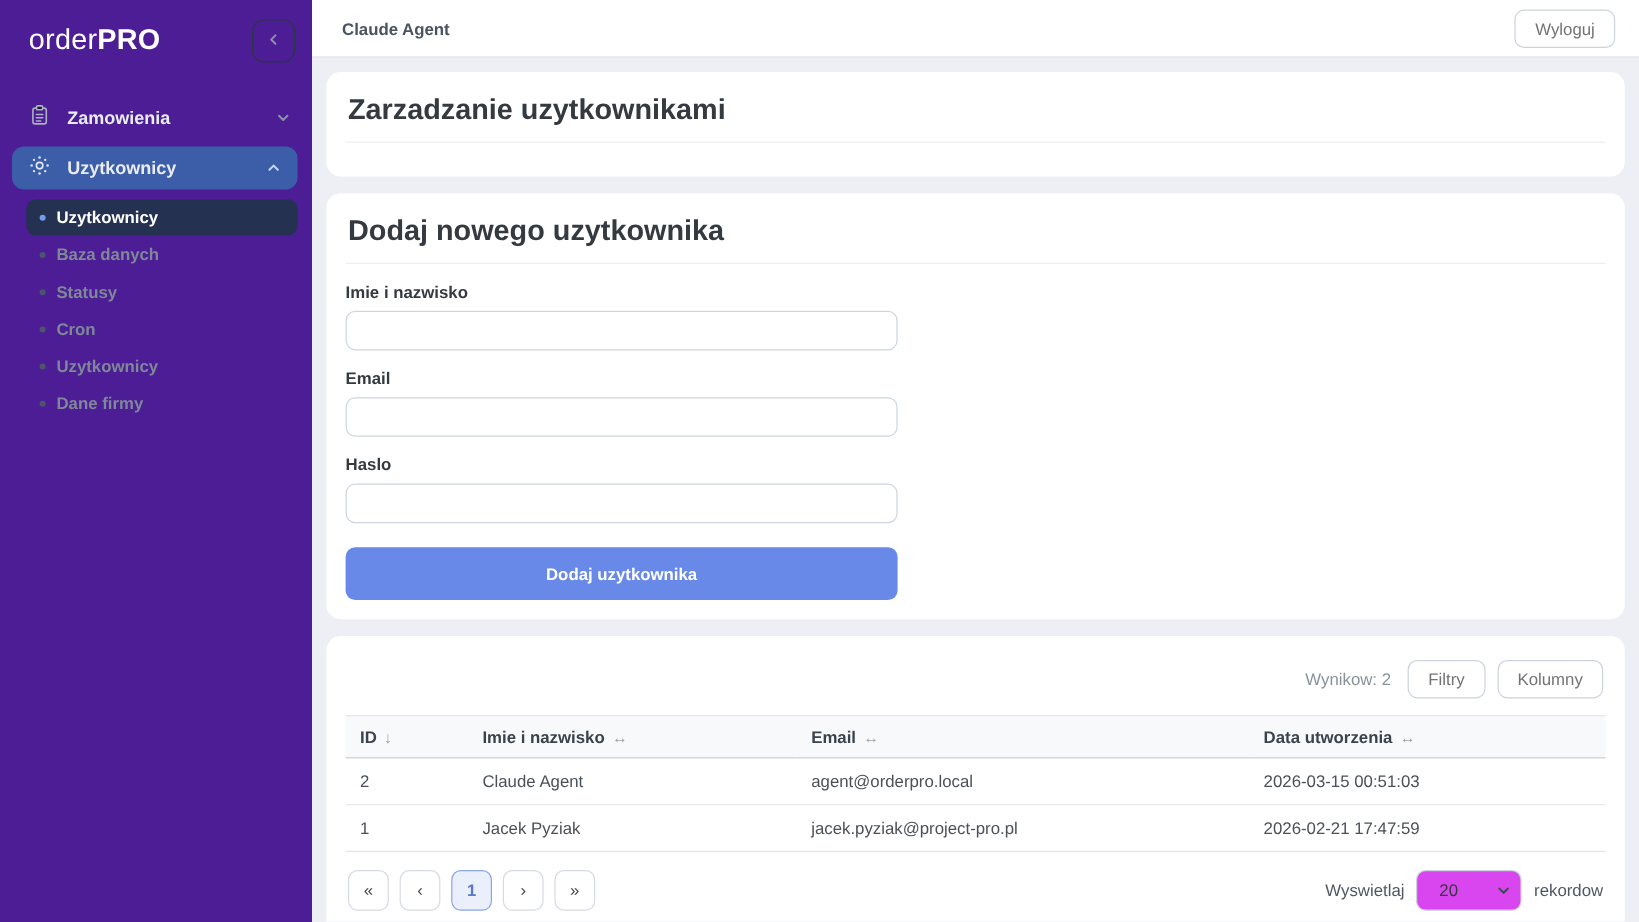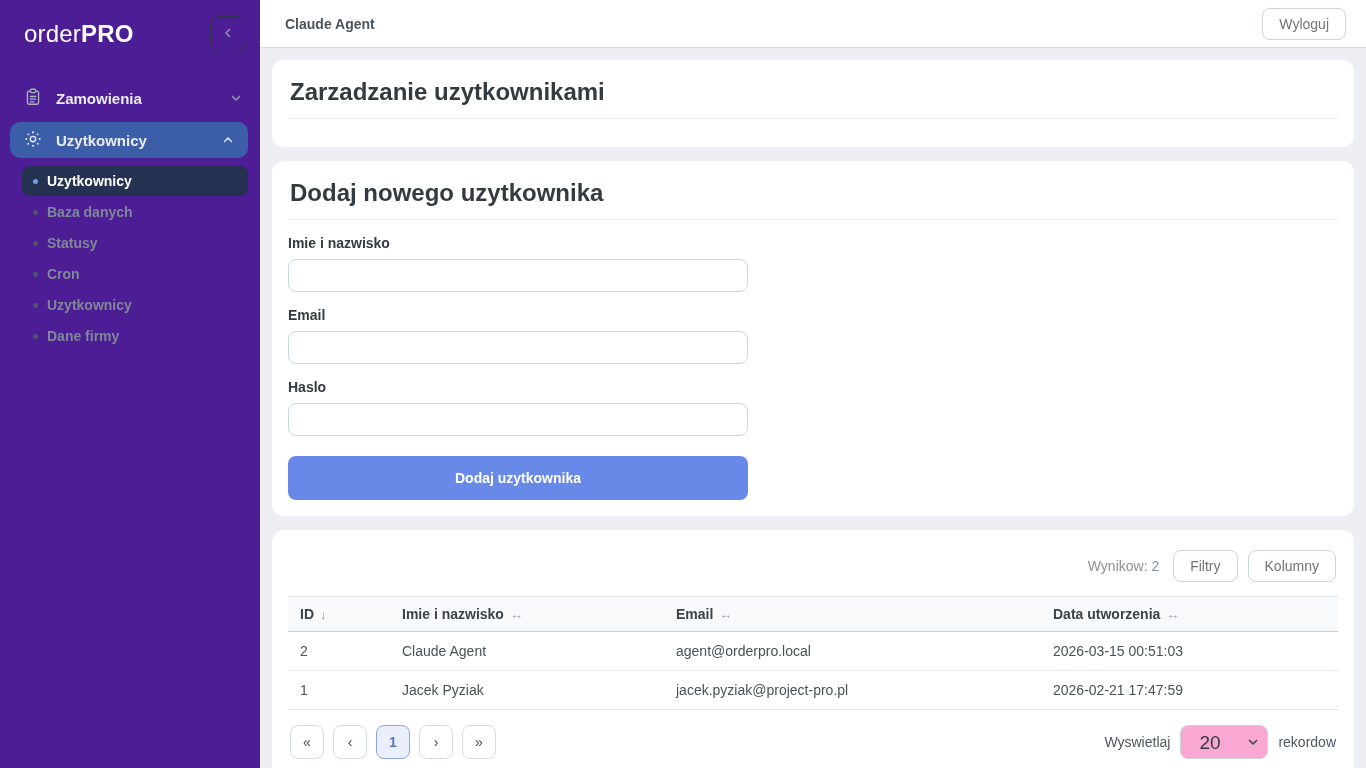--- a/index.html
+++ b/index.html
@@ -62,22 +62,22 @@
   
   .pagination-row { display:flex; align-items:center; justify-content:space-between; padding:15px 2px 4px 2px; }
   .pager { display:flex; gap:9px; }
   .page-btn { width:34px; height:34px; border:1px solid #d6dbe2; border-radius:8px; background:#ffffff;
               color:#3e4750; font-size:14px; display:flex; align-items:center; justify-content:center;
               cursor:pointer; font-family:inherit; }
   .page-btn.active { background:#e9effb; border-color:#8aa6e6; color:#5b79c8; font-weight:700; }
   .per-page { display:flex; align-items:center; gap:10px; font-size:14px; color:#4f5763; }
   .select-wrap { position:relative; }
   .per-page select { appearance:none; -webkit-appearance:none; width:88px; height:34px; border:1px solid #ccd3dc;
-                     border-radius:8px; padding:0 26px 0 18px; font-size:19px; color:#343a40;
-                     background:#f9a8d4; font-family:inherit; cursor:pointer; }
+                     border-radius:8px; padding:0 26px 0 18px; font-size:14px; color:#343a40;
+                     background:#d946ef; font-family:inherit; cursor:pointer; }
   .select-chev { position:absolute; right:9px; top:11px; pointer-events:none; display:flex; }
 </style>
 </head>
 <body>
 
 <aside class="sidebar">
   <div class="logo-row">
     <div class="logo">
       <span class="light">order</span><span class="bold">PRO</span>
     </div>

